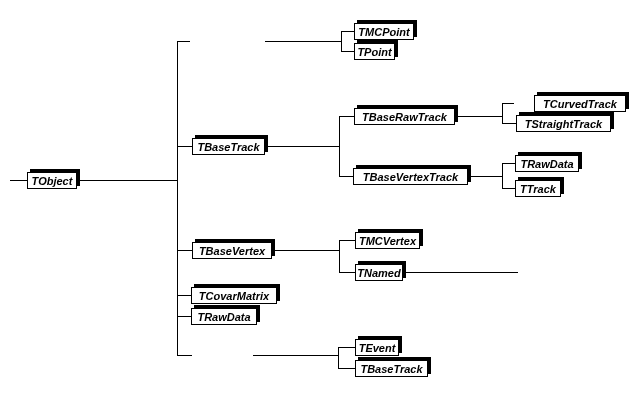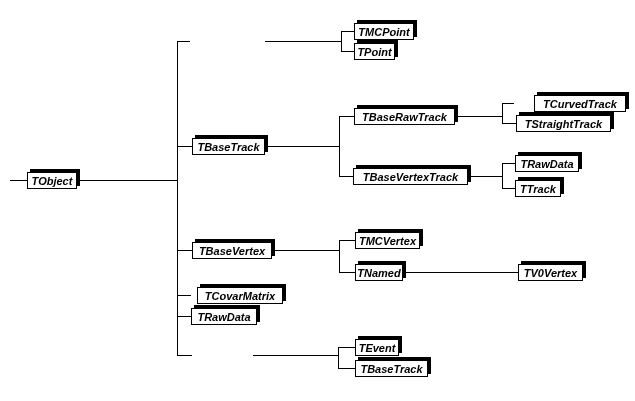--- a/index.html
+++ b/index.html
@@ -74,21 +74,20 @@
   <div class="node" style="left:354px;top:108px;width:101px">TBaseRawTrack</div>
   <div class="node" style="left:534px;top:95px;width:92px">TCurvedTrack</div>
   <div class="node" style="left:516px;top:115px;width:95px">TStraightTrack</div>
   <div class="node" style="left:353px;top:168px;width:115px">TBaseVertexTrack</div>
   <div class="node" style="left:515px;top:155px;width:64px">TRawData</div>
   <div class="node" style="left:515px;top:180px;width:46px">TTrack</div>
 
   <div class="node" style="left:192px;top:242px;width:80px">TBaseVertex</div>
   <div class="node" style="left:355px;top:232px;width:65px">TMCVertex</div>
   <div class="node" style="left:355px;top:264px;width:48px">TNamed</div>
-  <div class="node" style="left:518px;top:264px;width:65px">TV0Vertex</div>
 
-  <div class="node" style="left:197px;top:287px;width:86px">TCovarMatrix</div>
+  <div class="node" style="left:191px;top:287px;width:86px">TCovarMatrix</div>
   <div class="node" style="left:191px;top:308px;width:66px">TRawData</div>
 
   <div class="node" style="left:355px;top:339px;width:44px">TEvent</div>
   <div class="node" style="left:355px;top:360px;width:73px">TBaseTrack</div>
 
 </div>
 
 </body></html>

